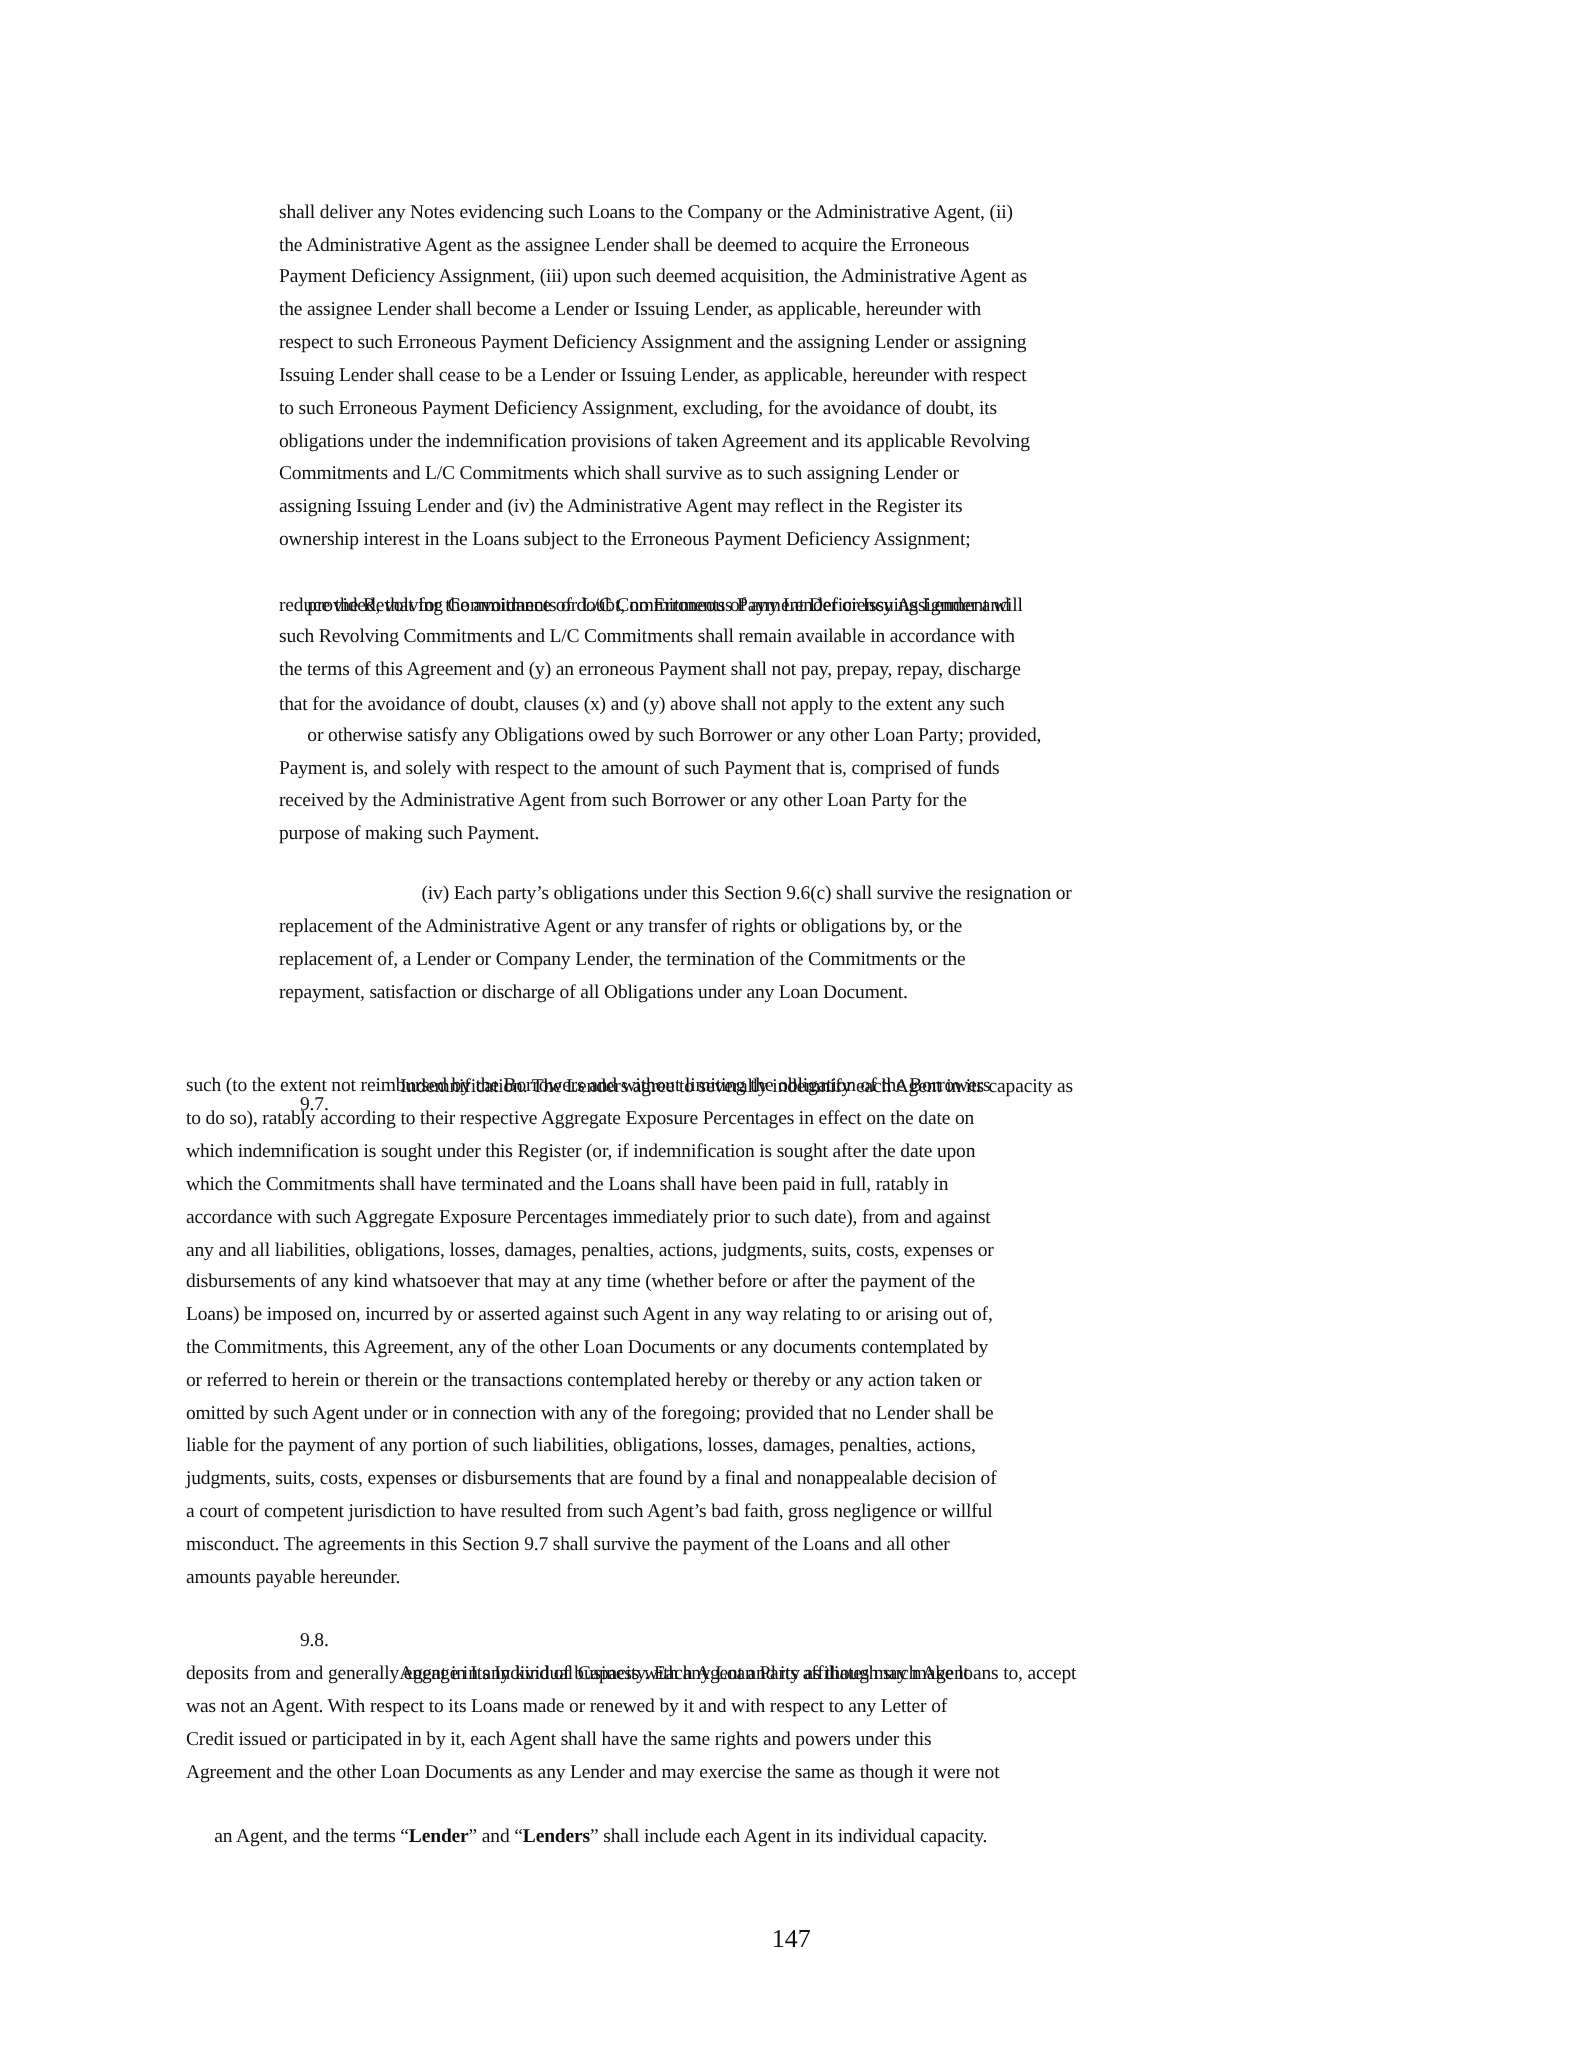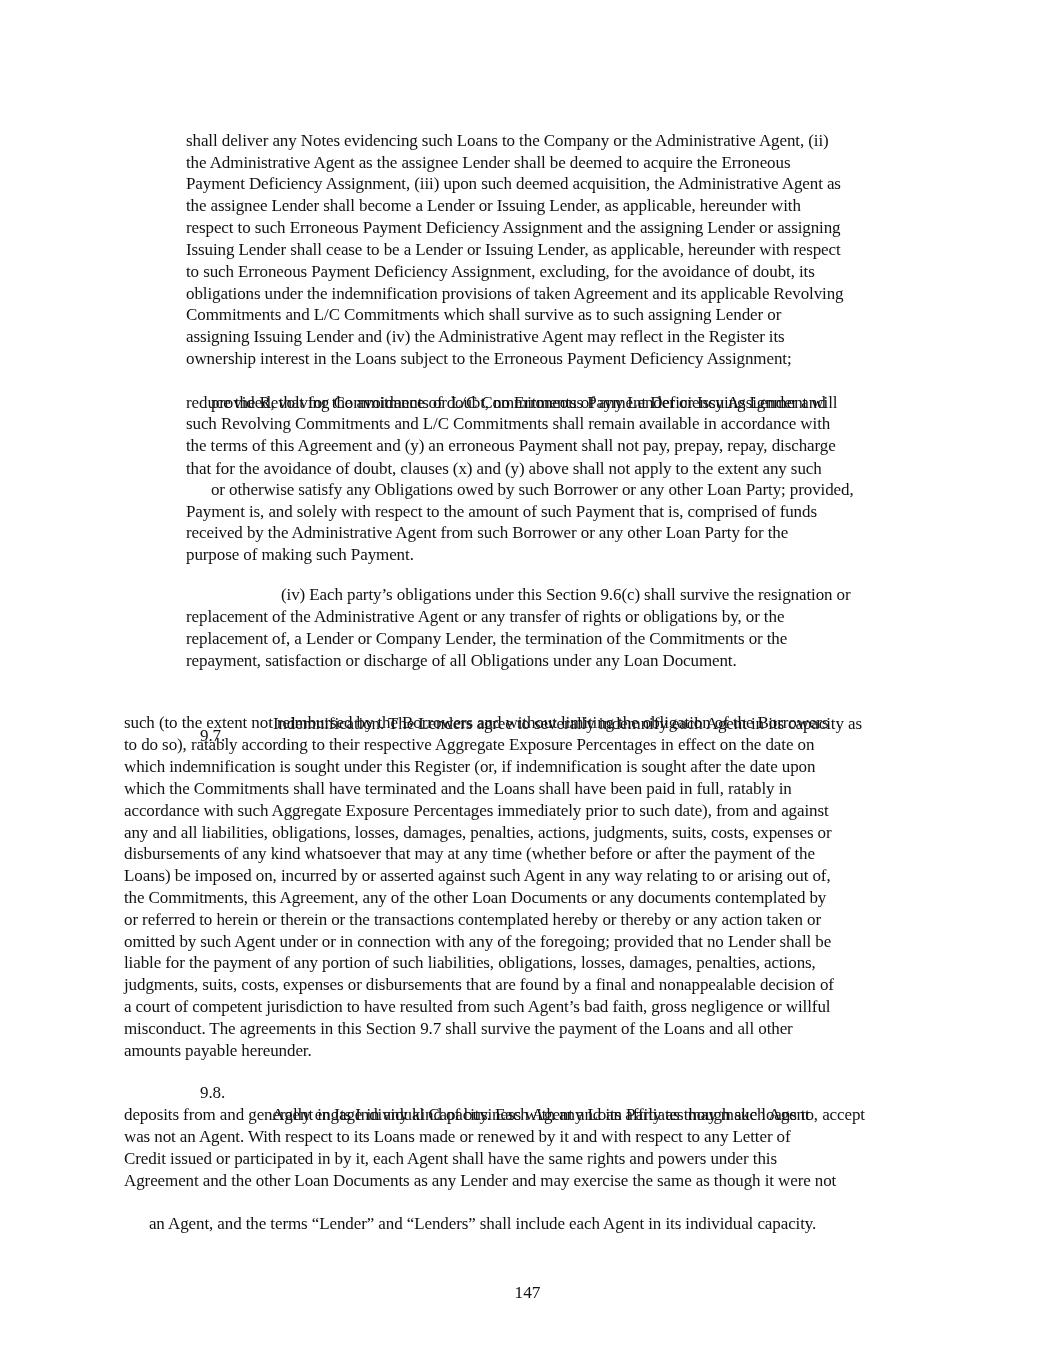--- a/index.html
+++ b/index.html
@@ -5,26 +5,26 @@
   html, body { margin: 0; padding: 0; background: #ffffff; }
   body {
     width: 1055px; height: 1365px; position: relative; overflow: hidden;
     font-family: "Liberation Serif", "DejaVu Serif", serif;
     color: #111111;
   }
   .page { position: absolute; left: 0; top: 0; width: 1055px; height: 1365px; }
   .line {
     position: absolute;
     white-space: pre;
-    font-size: 17px;
+    font-size: 13px;
     line-height: 22px;
     letter-spacing: -0.1px;
   }
   .u { text-underline-offset: 2px; }
-  .b { font-weight: normal; margin-top: 27px; }
+  .b { font-weight: bold; margin-top: 27px; }
   .pagenum {
     position: absolute; left: 0; width: 1055px; top: 1283px;
     text-align: center; font-size: 17.3px;
   }
 </style>
 </head>
 <body>
 
 <div class="page">
 

